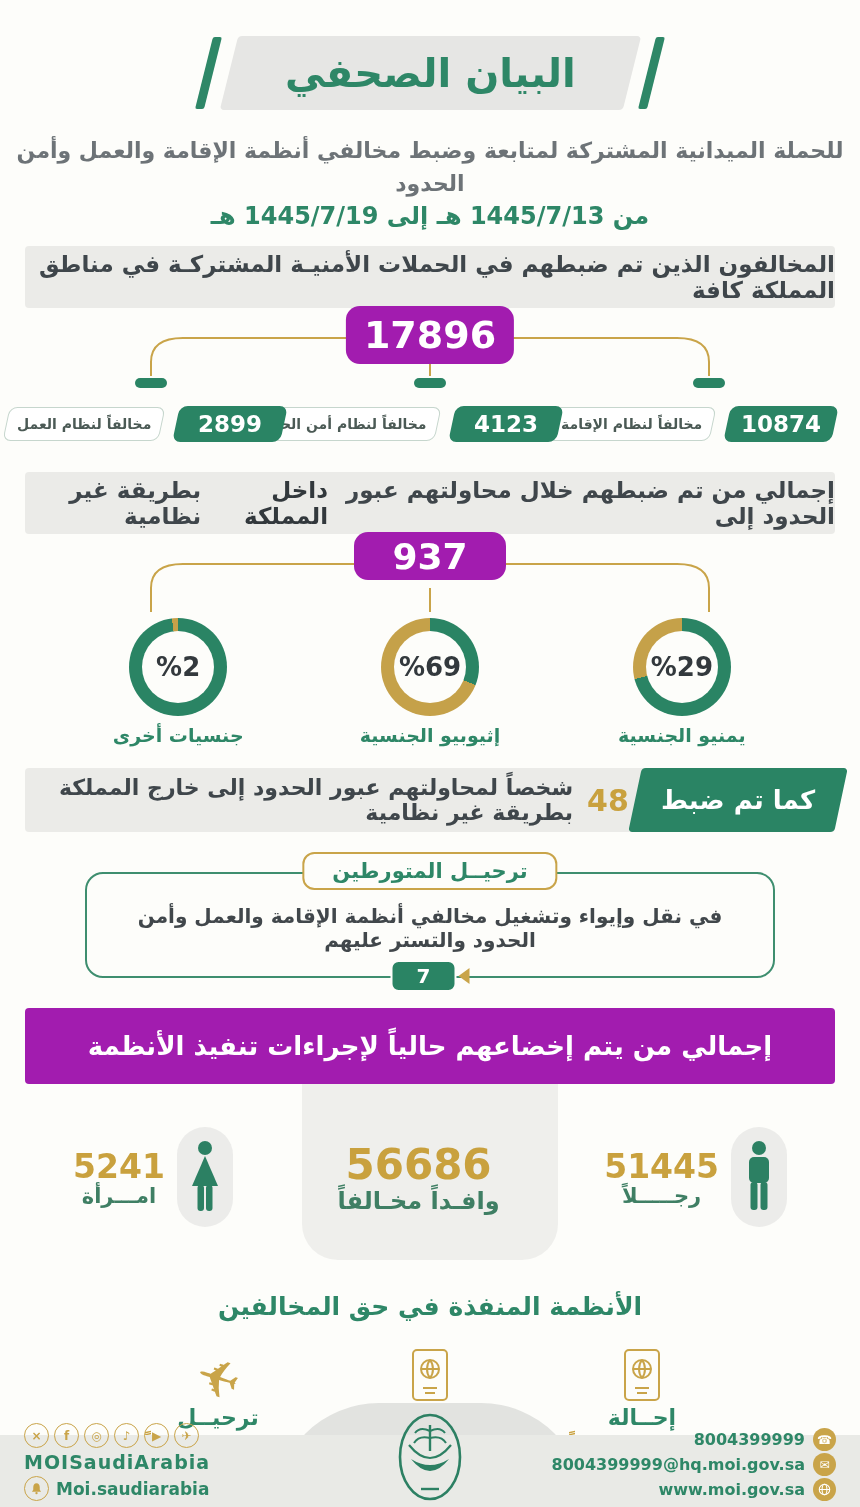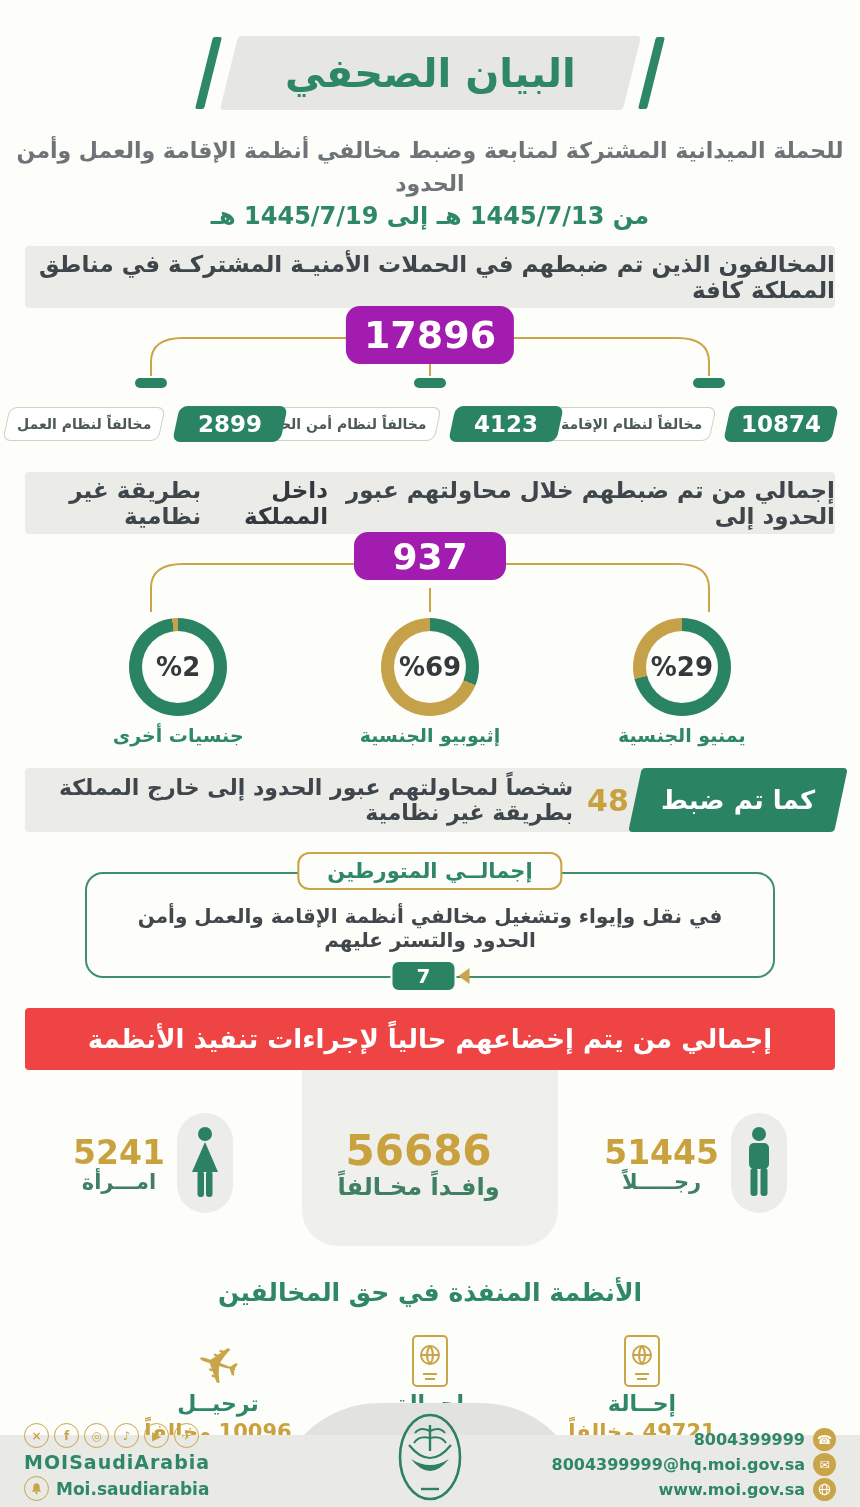--- a/index.html
+++ b/index.html
@@ -72,21 +72,21 @@
                     color:#2e8767; font-size:21px; font-weight:700; white-space:nowrap; }
   .involved-text { font-size:20px; font-weight:700; color:#41474b; }
   .involved-badge { position:absolute; bottom:-16px; left:50%; transform:translateX(-50%);
                     display:flex; align-items:center; direction:ltr; }
   .badge-7 { background:#2a8464; color:#fff; font-size:20px; font-weight:700; border:2px solid #fdfdfa;
              border-radius:8px; min-width:66px; height:32px; display:flex; align-items:center; justify-content:center; }
   .tri-left { width:0; height:0; border-top:8px solid transparent; border-bottom:8px solid transparent;
               border-right:11px solid #c9a449; margin-left:2px; }
 
   
-  .banner { margin:30px 25px 0; height:62px; background:#ef4444; border-radius:4px;
+  .banner { margin:30px 25px 0; height:76px; background:#a21caf; border-radius:4px;
             display:flex; align-items:center; justify-content:center;
             color:#fff; font-size:26px; font-weight:700; }
   .stats { position:relative; height:186px; margin:0 25px; }
   .stats-block { position:absolute; top:0; left:50%; transform:translateX(-50%);
                  width:256px; height:176px; background:#efefec; border-radius:0 0 36px 36px; }
   .stats-row { position:relative; z-index:1; height:100%; display:flex; align-items:center;
                justify-content:space-between; padding:0 48px; }
   .stat-group { display:flex; align-items:center; gap:12px; }
   .stat-tile { width:56px; height:100px; background:#ececea; border-radius:28px;
                display:flex; align-items:center; justify-content:center; }
@@ -231,21 +231,21 @@
     <div class="out-badge">
         <span>كما تم ضبط</span>
       </div>
     <div class="out-body">
       <span class="out-count">48</span>
       <span><span>شخصاً لمحاولتهم عبور الحدود إلى </span><b>خارج المملكة</b><span> بطريقة غير نظامية</span></span>
     </div>
   </div>
 
   <div class="involved">
-    <div class="involved-title">إجمالــي المتورطين</div>
+    <div class="involved-title">ترحيــل المتورطين</div>
     <div class="involved-text">في نقل وإيواء وتشغيل مخالفي أنظمة الإقامة والعمل وأمن الحدود والتستر عليهم</div>
     <div class="involved-badge">
       <div class="badge-7">7</div>
       <div class="tri-left"></div>
     </div>
   </div>
 
   <div class="banner">إجمالي من يتم إخضاعهم حالياً لإجراءات تنفيذ الأنظمة</div>
   <div class="stats">
     <div class="stats-block"></div>

